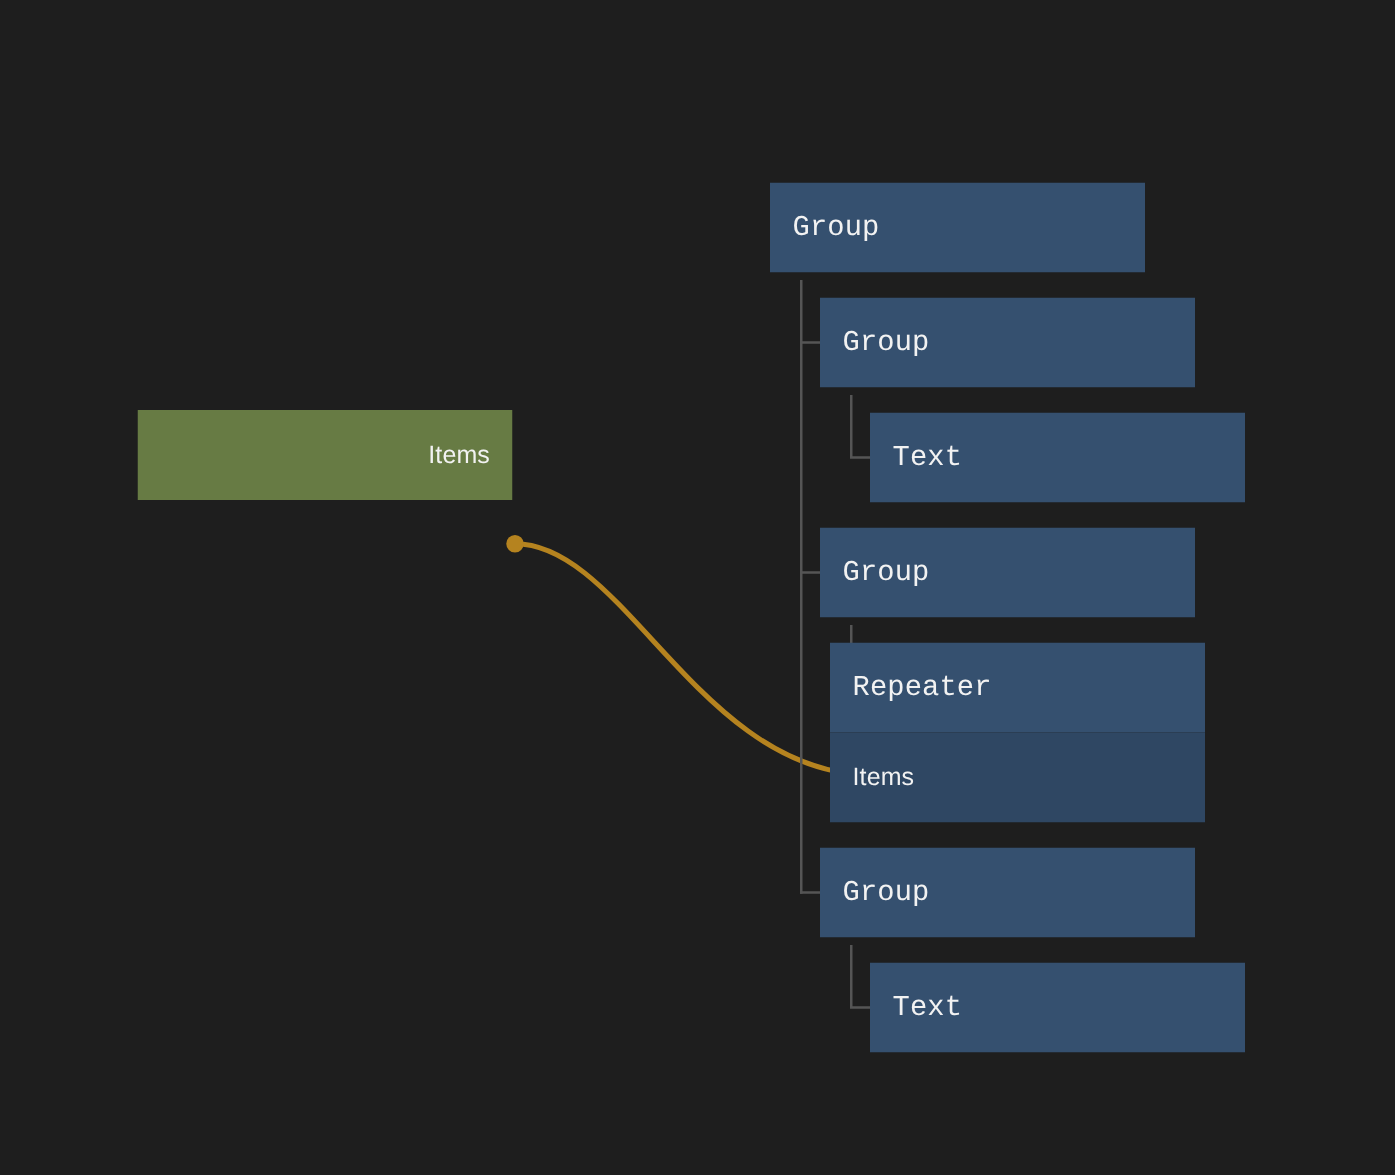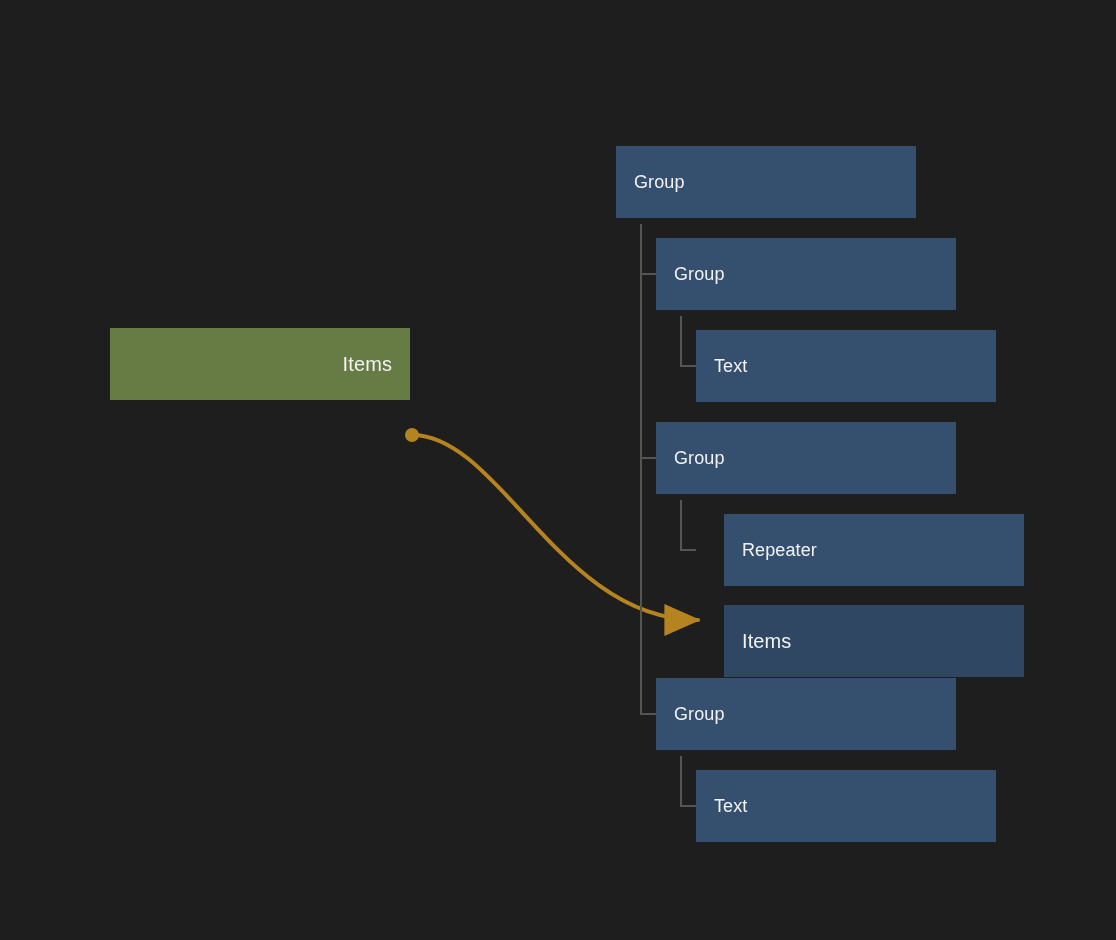--- a/index.html
+++ b/index.html
@@ -52,21 +52,21 @@
     display: flex;
     align-items: center;
     box-sizing: border-box;
     height: 72px;
     padding: 0 18px;
     color: #f2f2f2;
     font-size: 21px;
     letter-spacing: 0.1px;
     white-space: nowrap;
   }
-  .node-row.title { font-size: 18px; }
+  .node-row.title { font-size: 23px; font-family: Liberation Mono, monospace; }
 
   
   .node.blue .node-row.header { background: #35506f; }
   .node.blue .node-row.port   { background: #2f4763; }
 
   
   .node.green .node-row.header { background: #6f8348; }
   .node.green .node-row.port   { background: #677b44; }
 
   
@@ -131,21 +131,21 @@
   </div>
 
   <div class="node blue" style="left:696px; top:330px; width:300px;">
     <div class="node-row header title">Text</div>
   </div>
 
   <div class="node blue" style="left:656px; top:422px; width:300px;">
     <div class="node-row header title">Group</div>
   </div>
 
-  <div class="node blue" style="left:724px; top:514px; width:300px;gap:19px;">
+  <div class="node blue" style="left:664px; top:514px; width:300px;">
     <div class="node-row header title">Repeater</div>
     <div class="node-row port in">Items</div>
   </div>
 
   <div class="node blue" style="left:656px; top:678px; width:300px;">
     <div class="node-row header title">Group</div>
   </div>
 
   <div class="node blue" style="left:696px; top:770px; width:300px;">
     <div class="node-row header title">Text</div>

